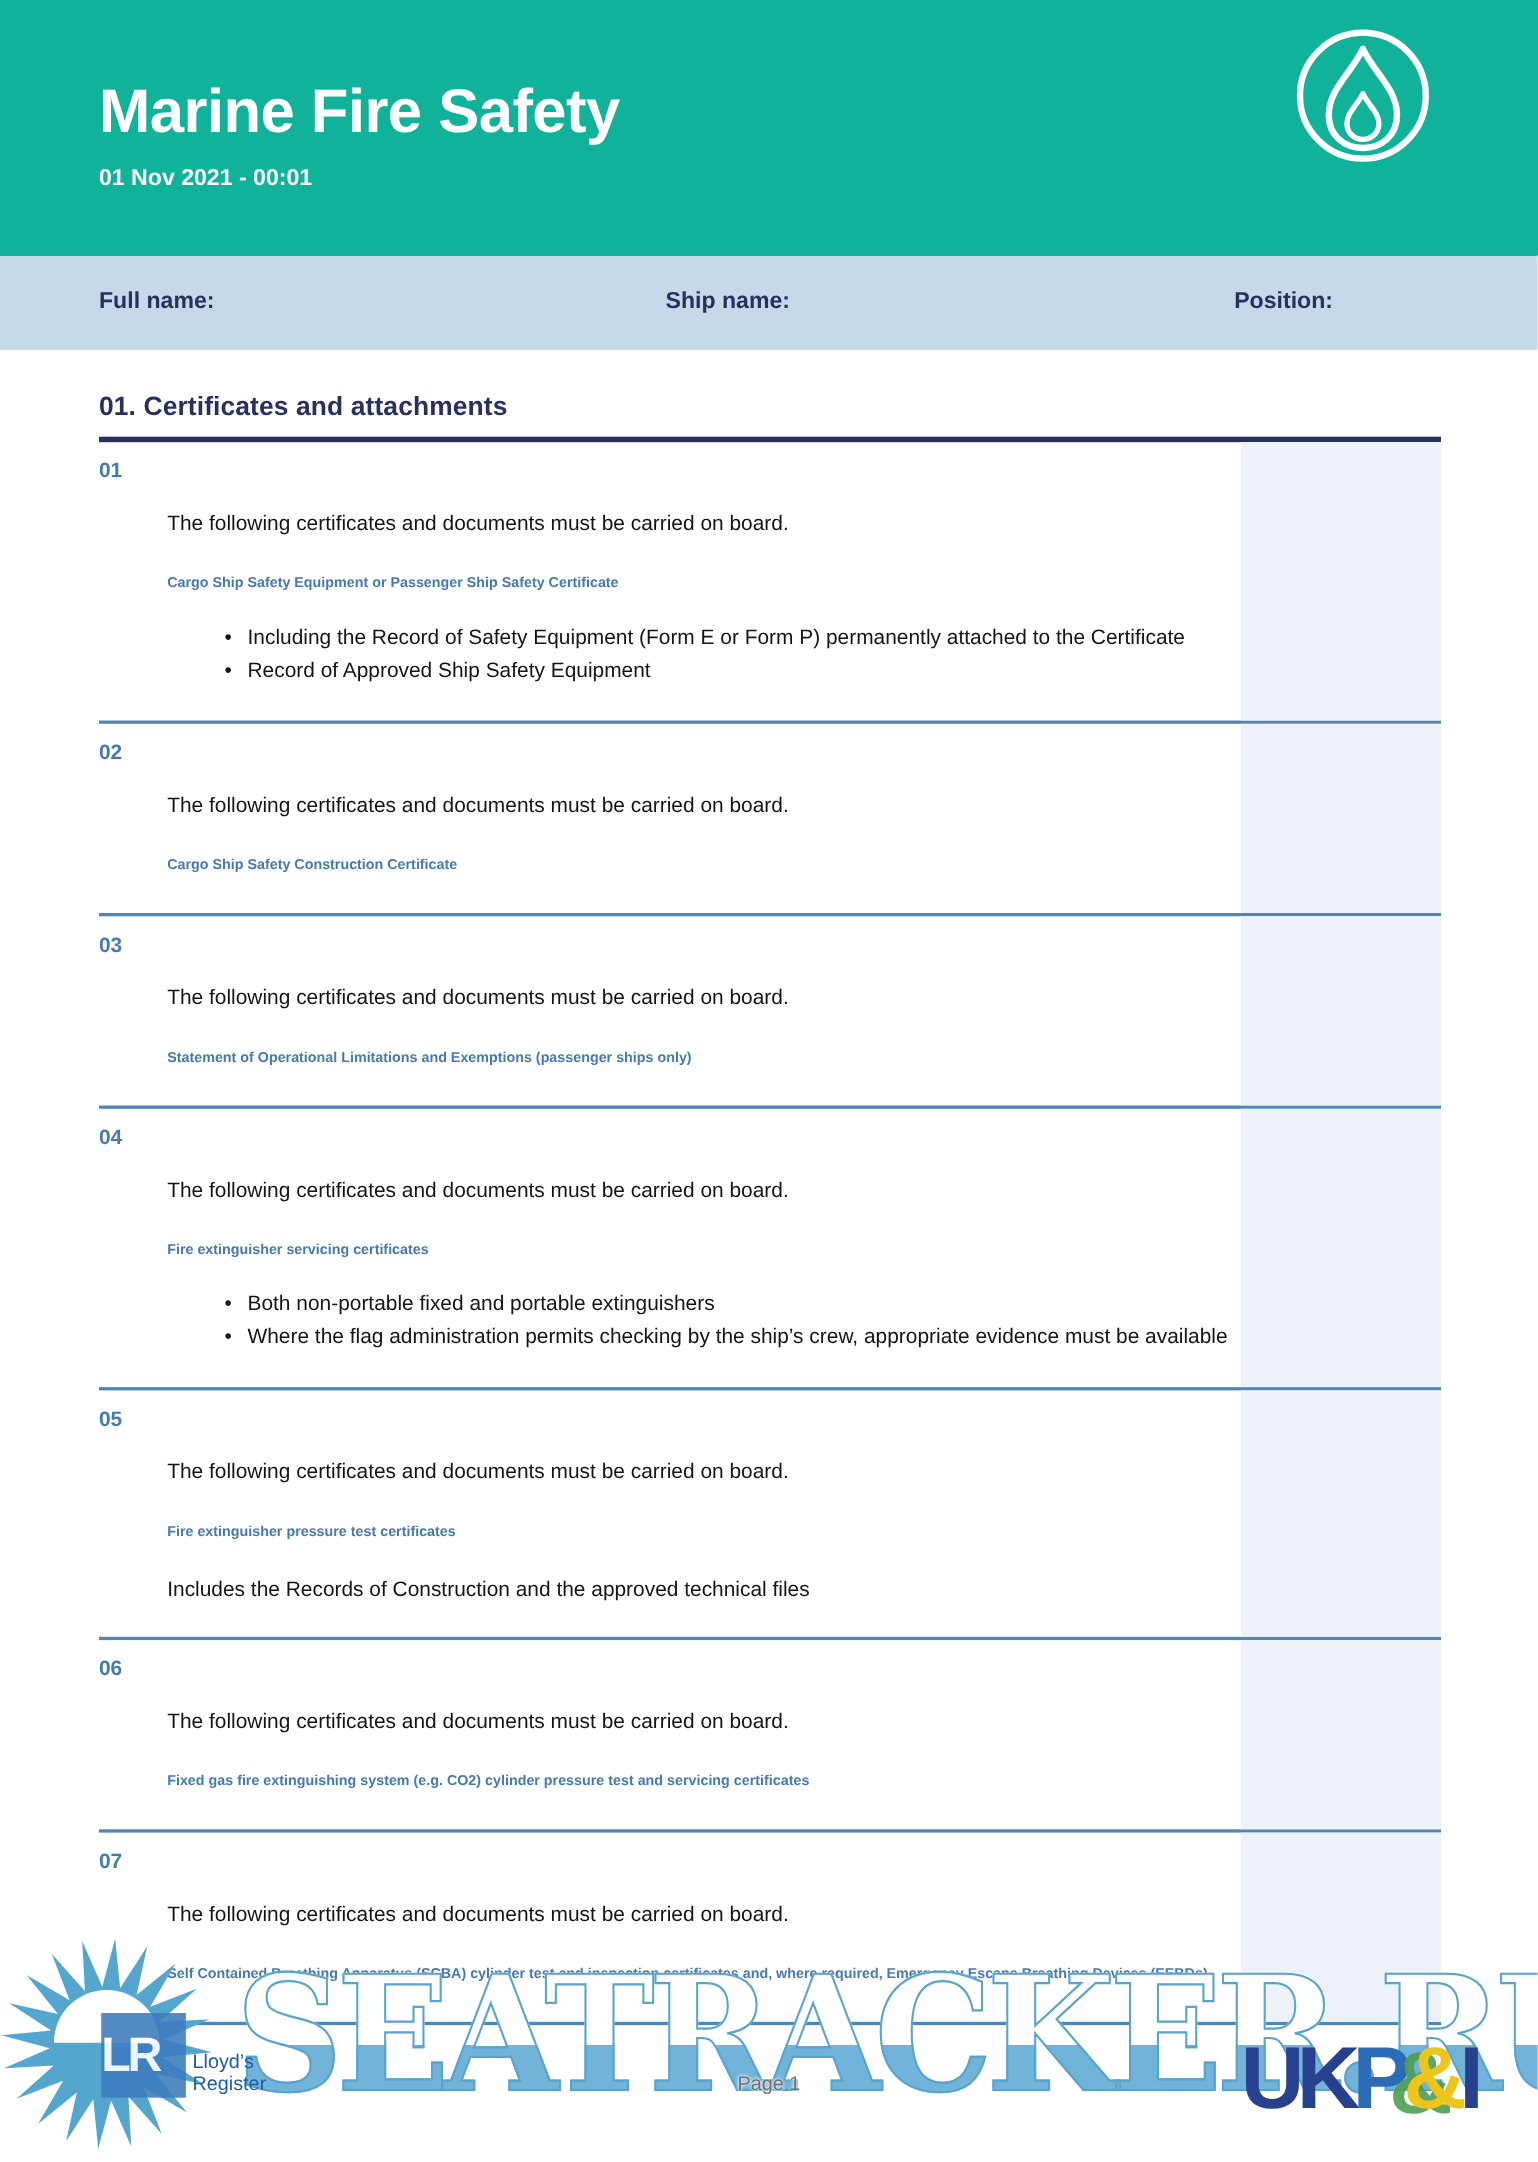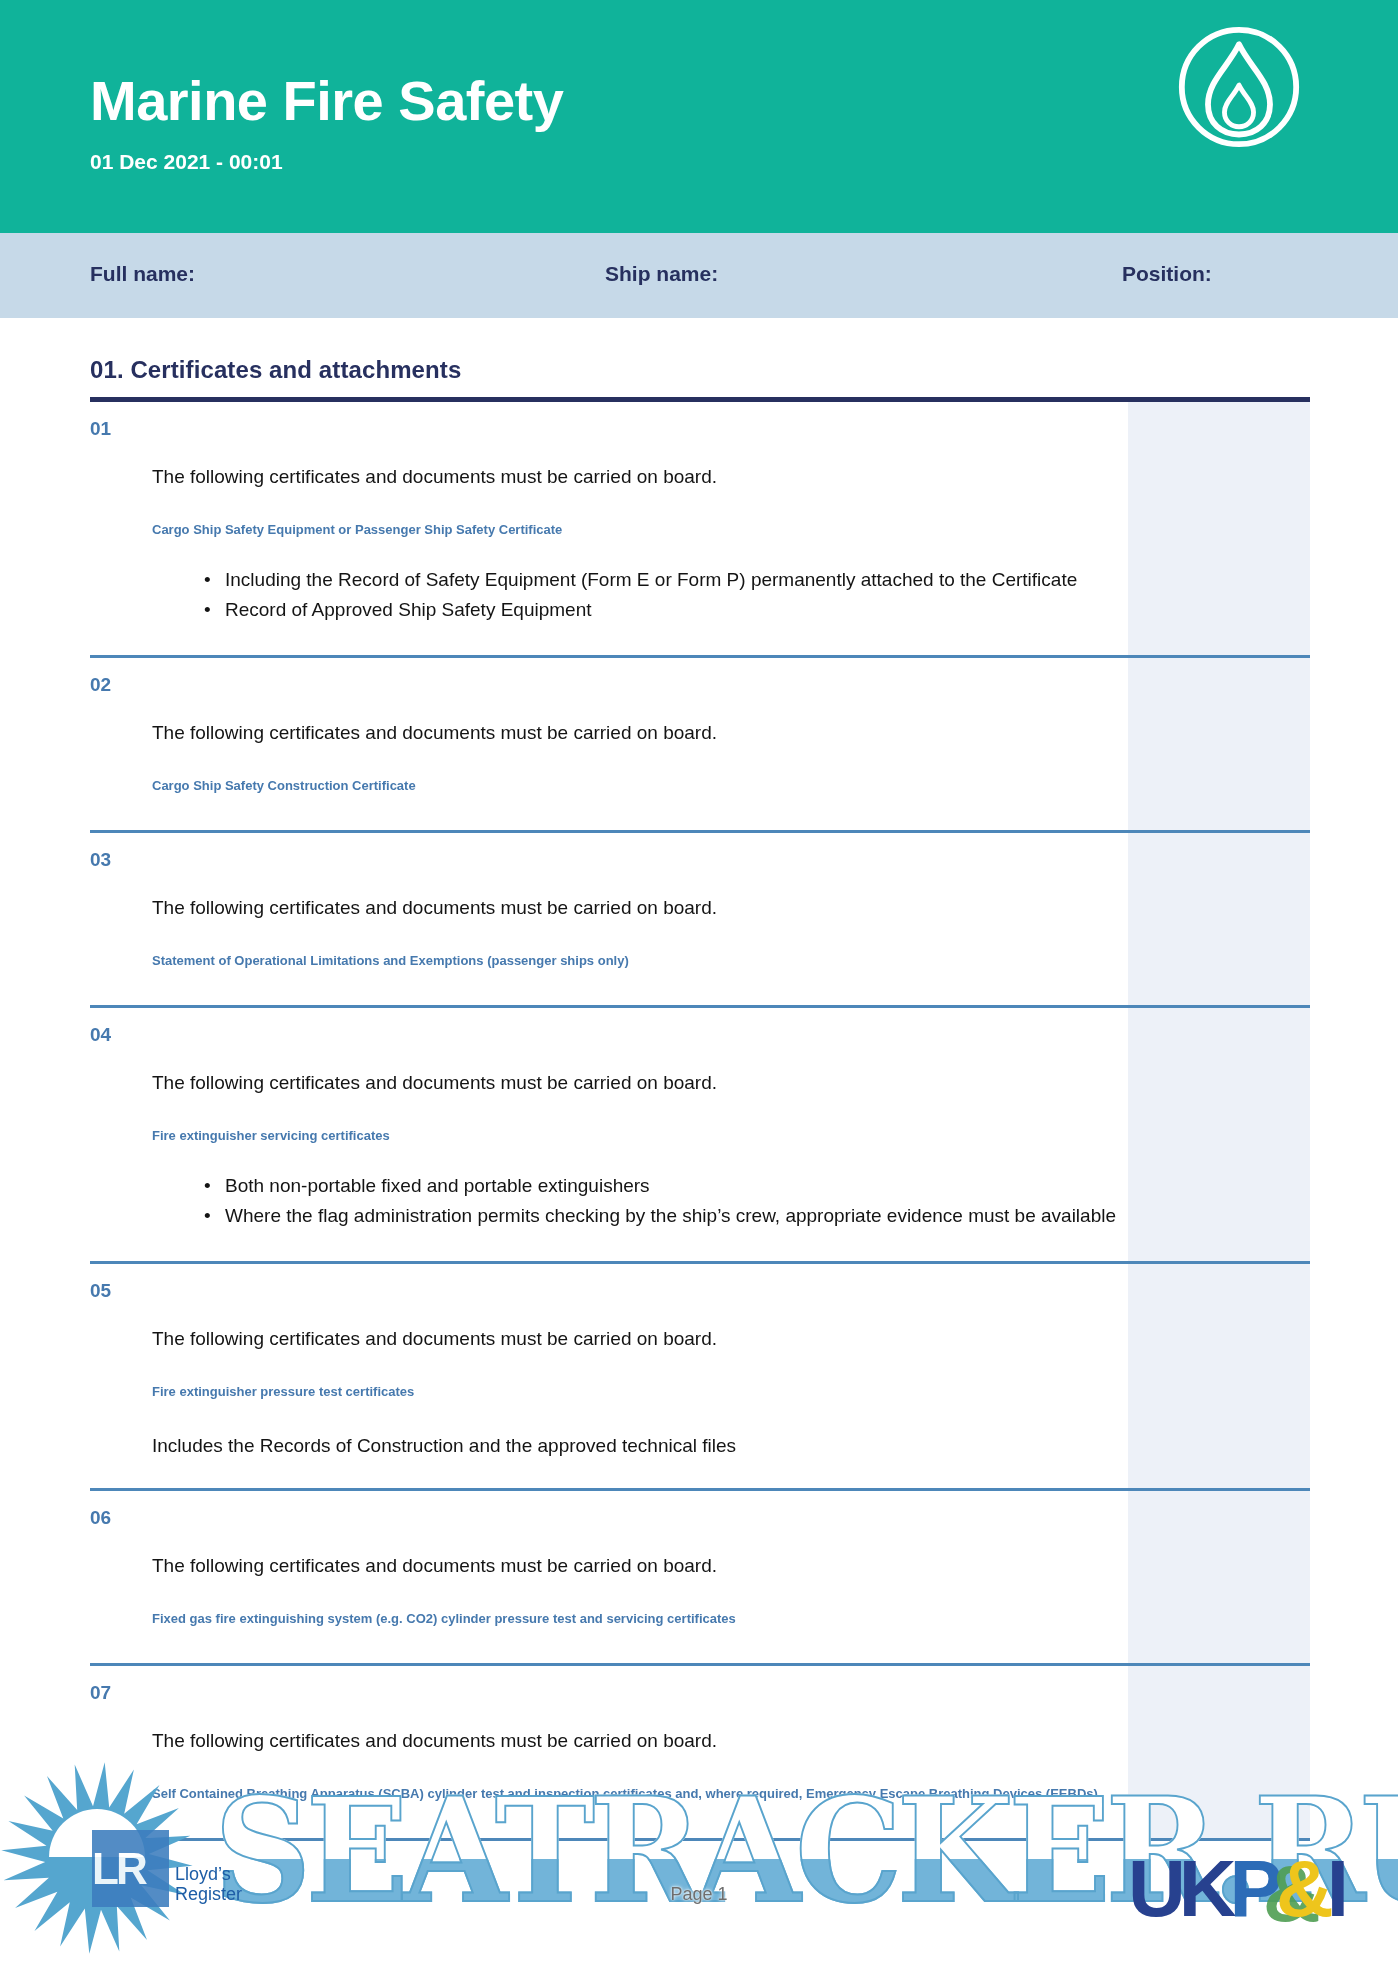--- a/index.html
+++ b/index.html
@@ -59,21 +59,21 @@
   .ukpi .amp .g{position:absolute;left:-13px;top:5px;color:var(--ukpi-green);opacity:.9;}
   .ukpi .amp .y{position:relative;color:var(--ukpi-yellow);}
 </style>
 </head>
 <body>
 
 <div class="sheet">
 
   <div class="hdr">
     <div class="title">Marine Fire Safety</div>
-    <div class="datetime">01 Dec 2021 - 00:01</div>
+    <div class="datetime">01 Nov 2021 - 00:01</div>
     <svg class="flame" viewBox="0 0 130 130" fill="none">
       <circle cx="65" cy="65" r="59" stroke="#ffffff" stroke-width="6"></circle>
       <path d="M65 21 C54 44 33 59 33 83 C33 102 47 114 65 114 C83 114 97 102 97 83 C97 59 76 44 65 21 Z" stroke="#ffffff" stroke-width="6" stroke-linejoin="round"></path>
       <path d="M65 63 C59 75 50 81 50 91 C50 100 57 106 65 106 C73 106 80 100 80 91 C80 81 71 75 65 63 Z" stroke="#ffffff" stroke-width="5" stroke-linejoin="round"></path>
     </svg>
   </div>
 
   <div class="namebar">
     <span class="fld fld-full">Full name:</span>
     <span class="fld fld-ship">Ship name:</span>

